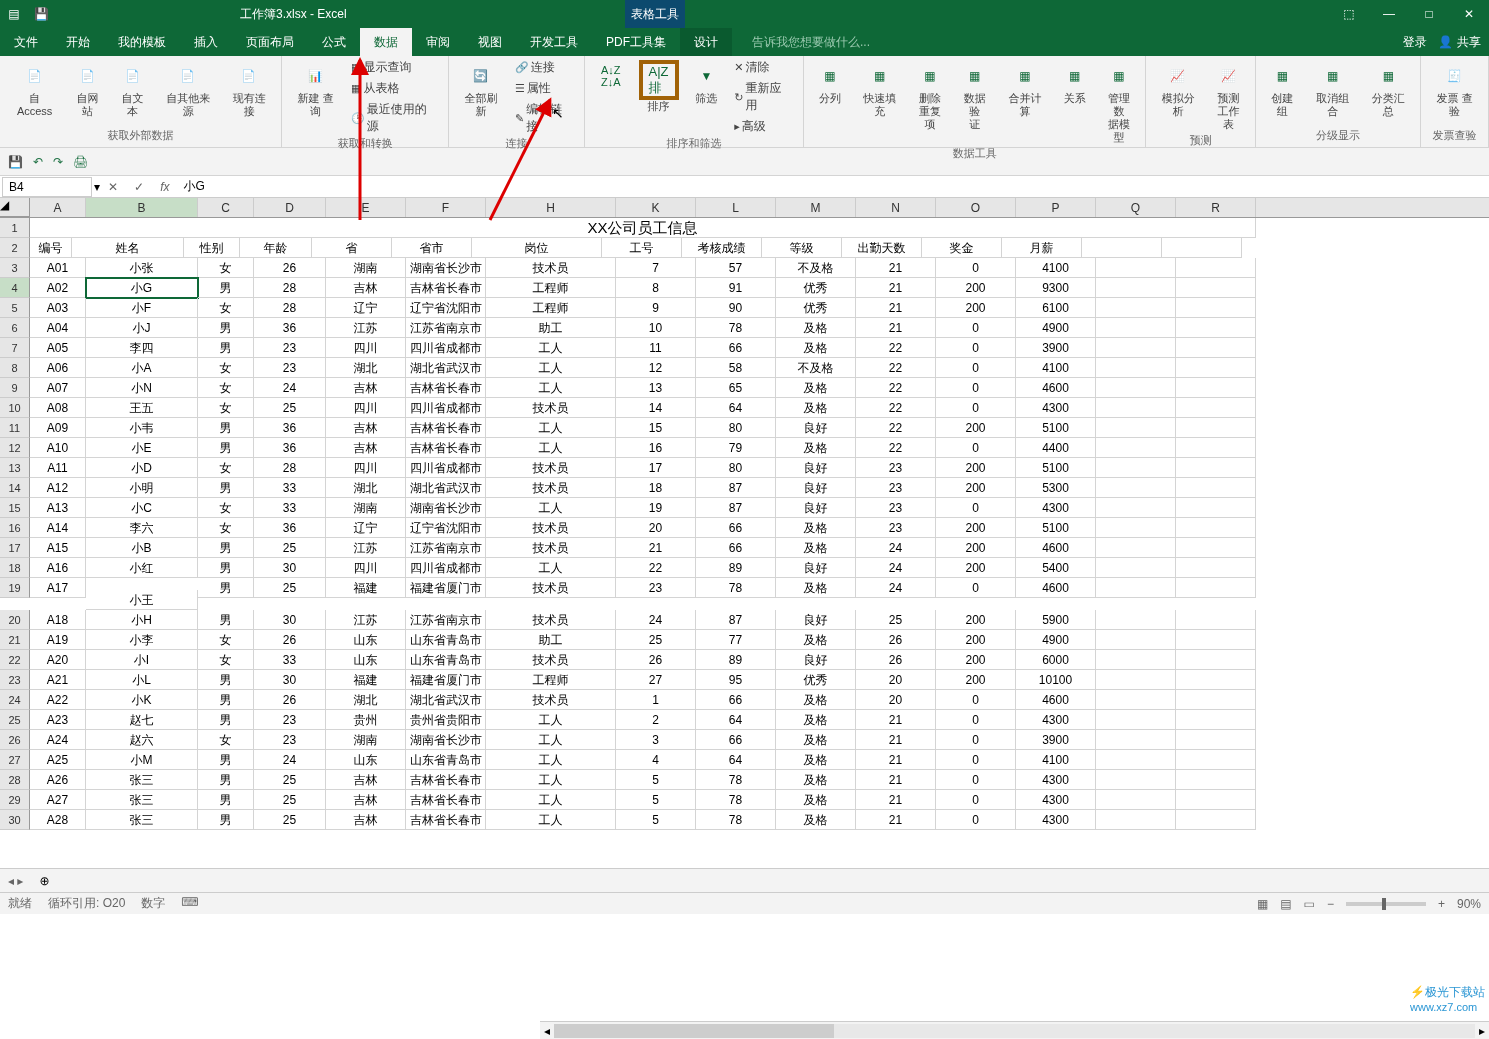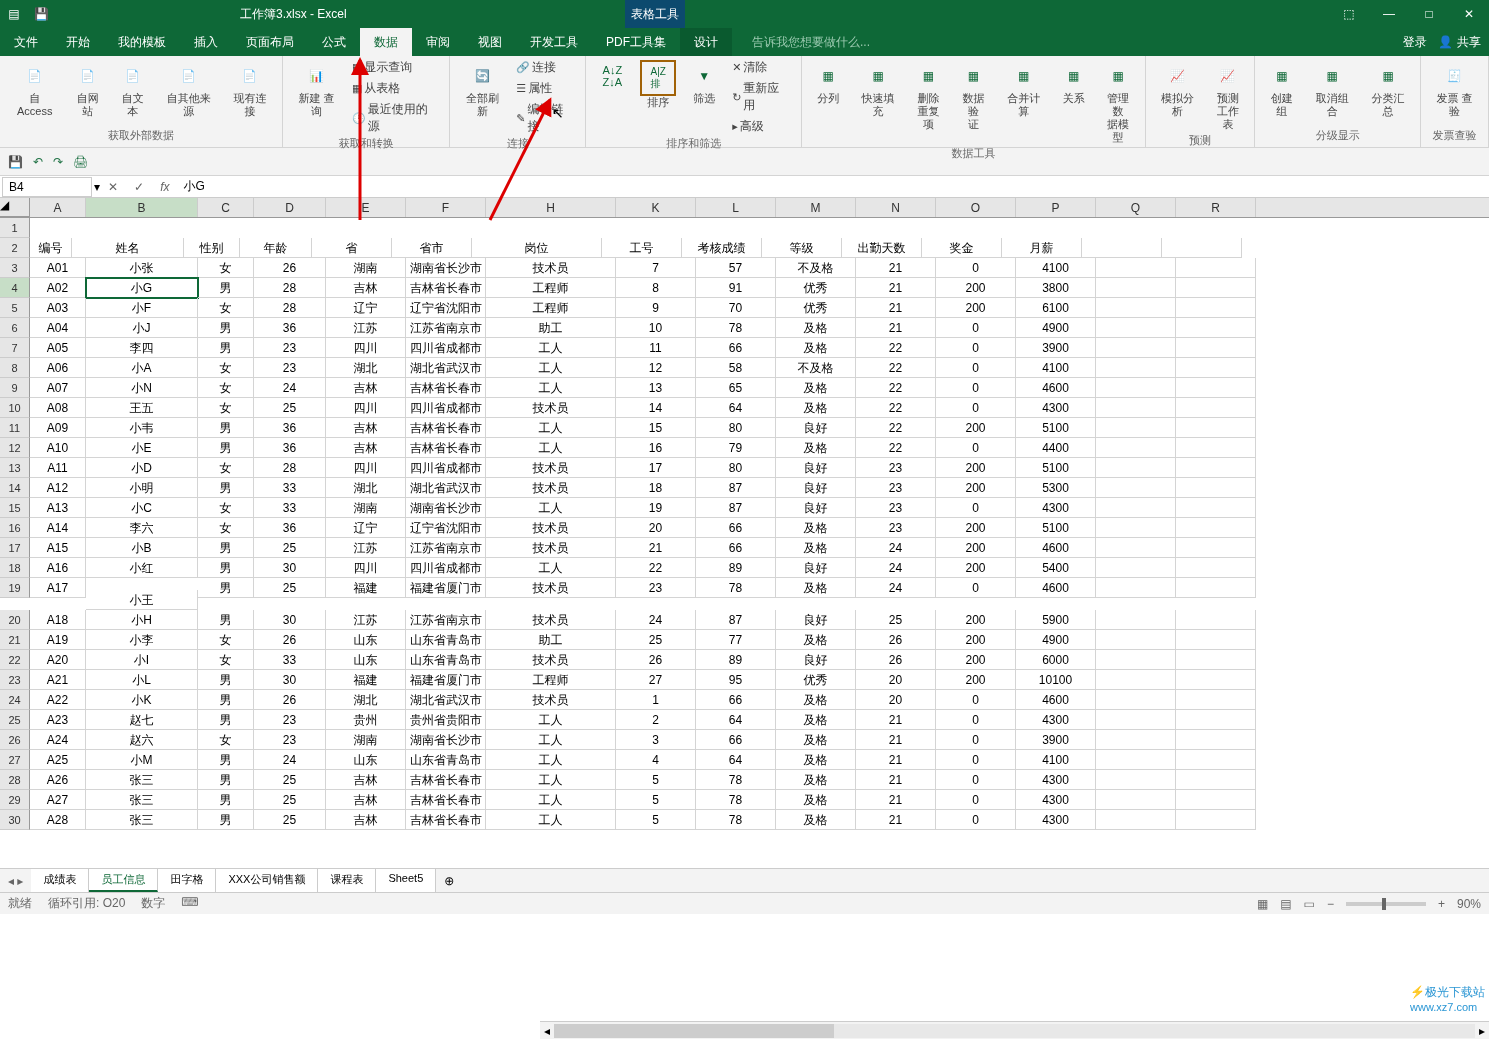--- a/index.html
+++ b/index.html
@@ -141,21 +141,21 @@
     </div>
   </div>
       <div class="label">连接</div>
     </div>
   <div class="rgroup">
       <div class="body">
     <div class="rbtn" style="min-width:24px">
           <div class="ic" style="font-size:11px">A↓Z<br>Z↓A</div>
         </div>
     <div class="rbtn">
-          <div class="ic" style="border:2px solid #a16207;font-size:10px;padding:16px">A|Z<br>排</div>
+          <div class="ic" style="border:4px solid #a16207;font-size:13px;padding:16px">A|Z<br>排</div>
           <div class="txt">排序</div>
         </div>
     <div class="rbtn">
           <div class="ic">▼</div>
           <div class="txt">筛选</div>
         </div>
     <div class="rsmall">
       <div>✕ <span>清除</span></div>
       <div>↻ <span>重新应用</span></div>
       <div>▸ <span>高级</span></div>
@@ -269,20 +269,21 @@
       <div class="ch" style="width: 80px;">M</div>
       <div class="ch" style="width: 80px;">N</div>
       <div class="ch" style="width: 80px;">O</div>
       <div class="ch" style="width: 80px;">P</div>
       <div class="ch" style="width: 80px;">Q</div>
       <div class="ch" style="width: 80px;">R</div>
     </div>
   <div id="gridbody">
       <div class="row">
         <div class="rowhdr" style="height: 20px; line-height: 20px; border-bottom: 1px solid rgb(204, 204, 204);">1</div>
+        <div class="cell" style="width: 1226px; font-size: 15px;">XX公司员工信息</div>
       </div>
       <div class="row">
         <div class="rowhdr" style="height: 20px; line-height: 20px; border-bottom: 1px solid rgb(204, 204, 204);">2</div>
         <div class="cell" style="width: 42px;">编号</div>
         <div class="cell" style="width: 112px;">姓名</div>
         <div class="cell" style="width: 56px;">性别</div>
         <div class="cell" style="width: 72px;">年龄</div>
         <div class="cell" style="width: 80px;">省</div>
         <div class="cell" style="width: 80px;">省市</div>
         <div class="cell" style="width: 130px;">岗位</div>
@@ -320,35 +321,35 @@
         <div class="cell" style="width: 56px;">男</div>
         <div class="cell" style="width: 72px;">28</div>
         <div class="cell" style="width: 80px;">吉林</div>
         <div class="cell" style="width: 80px;">吉林省长春市</div>
         <div class="cell" style="width: 130px;">工程师</div>
         <div class="cell" style="width: 80px;">8</div>
         <div class="cell" style="width: 80px;">91</div>
         <div class="cell" style="width: 80px;">优秀</div>
         <div class="cell" style="width: 80px;">21</div>
         <div class="cell" style="width: 80px;">200</div>
-        <div class="cell" style="width: 80px;">3800</div>
+        <div class="cell" style="width: 80px;">9300</div>
         <div class="cell" style="width: 80px;"></div>
         <div class="cell" style="width: 80px;"></div>
       </div>
       <div class="row">
         <div class="rowhdr" style="height: 20px; line-height: 20px; border-bottom: 1px solid rgb(204, 204, 204);">5</div>
         <div class="cell" style="width: 56px;">A03</div>
         <div class="cell" style="width: 112px;">小F</div>
         <div class="cell" style="width: 56px;">女</div>
         <div class="cell" style="width: 72px;">28</div>
         <div class="cell" style="width: 80px;">辽宁</div>
         <div class="cell" style="width: 80px;">辽宁省沈阳市</div>
         <div class="cell" style="width: 130px;">工程师</div>
         <div class="cell" style="width: 80px;">9</div>
-        <div class="cell" style="width: 80px;">70</div>
+        <div class="cell" style="width: 80px;">90</div>
         <div class="cell" style="width: 80px;">优秀</div>
         <div class="cell" style="width: 80px;">21</div>
         <div class="cell" style="width: 80px;">200</div>
         <div class="cell" style="width: 80px;">6100</div>
         <div class="cell" style="width: 80px;"></div>
         <div class="cell" style="width: 80px;"></div>
       </div>
       <div class="row">
         <div class="rowhdr" style="height: 20px; line-height: 20px; border-bottom: 1px solid rgb(204, 204, 204);">6</div>
         <div class="cell" style="width: 56px;">A04</div>
@@ -815,28 +816,20 @@
       <marker id="ah2" markerWidth="10" markerHeight="10" refX="5" refY="3" orient="auto">
         <path d="M0,0 L6,3 L0,6 Z" fill="#d00"></path>
       </marker>
     </defs>
     <line x1="20" y1="130" x2="80" y2="10" stroke="#d00" stroke-width="3" marker-end="url(#ah2)"></line>
   </svg>
 <div style="position:absolute;left:552px;top:105px;font-size:14px">↖</div>
 
 <div class="tabs">
   <div class="nav">◂ ▸</div>
-  <div id="sheettabs" style="display:flex">
-      <div class="sh">成绩表</div>
-      <div class="sh active">员工信息</div>
-      <div class="sh">田字格</div>
-      <div class="sh">XXX公司销售额</div>
-      <div class="sh">课程表</div>
-      <div class="sh">Sheet5</div>
-    </div>
   <div style="padding:0 8px">⊕</div>
   <div class="scroll-h">
       <div style="padding:0 4px">◂</div>
       <div class="track">
         <div class="thumb"></div>
       </div>
       <div style="padding:0 4px">▸</div>
     </div>
 </div>
 

